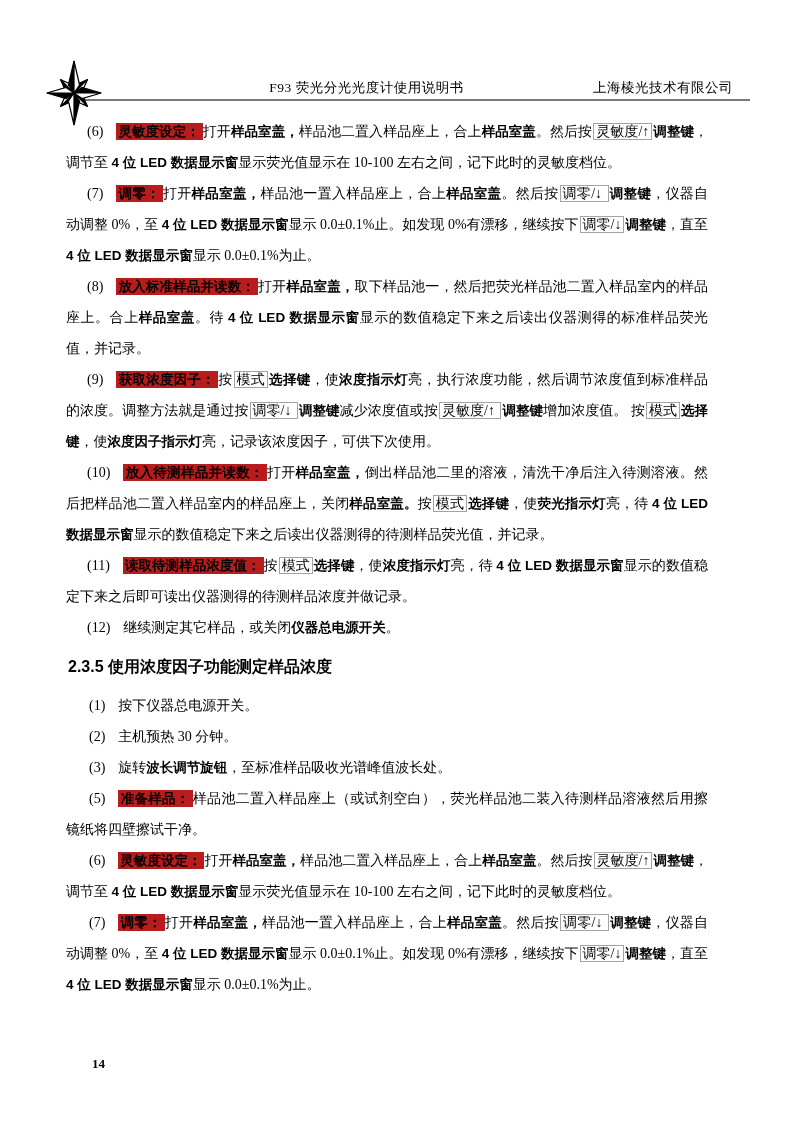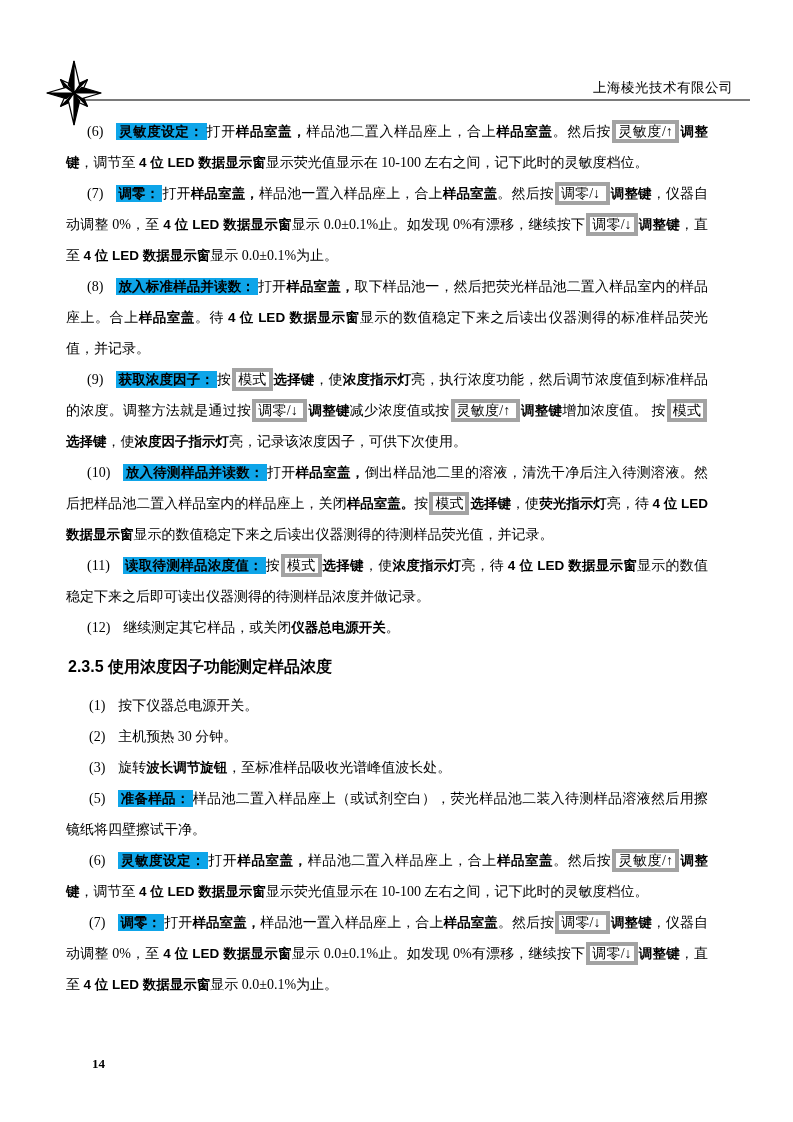--- a/index.html
+++ b/index.html
@@ -40,25 +40,25 @@
   .seg-num{padding-right:13px;white-space:pre;}
   .seg-b{
     font-weight:bold;
     font-family:"Liberation Sans","DejaVu Sans",sans-serif;
     font-size:13.5px;
   }
   .seg-hl{
     font-weight:bold;
     font-family:"Liberation Sans","DejaVu Sans",sans-serif;
     font-size:13.5px;
-    background:#0ea5e9;
+    background:#b91c1c;
     padding:1px 3px 1px 2px;
   }
   .seg-key{
-    border:4px solid #a3a3a3;
+    border:1px solid #a3a3a3;
     padding:0 2px;
     margin:0 1px;
     white-space:pre;
   }
   .section-heading{
     font-family:"Liberation Sans","DejaVu Sans",sans-serif;
     font-size:16px;font-weight:bold;
     margin:12px 0 11px 2px;
     line-height:24px;
   }
@@ -111,20 +111,21 @@
             <polygon points="0,-40 7,-10 0,0" fill="#fff"></polygon>
         </g>
         <g transform="rotate(270)">
           <polygon points="0,-34 -7,-10 0,0" fill="#000"></polygon>
             <polygon points="0,-34 7,-10 0,0" fill="#fff"></polygon>
         </g>
       </g>
     </svg>
   </div>
 
+  <div class="header-title">F93 荧光分光光度计使用说明书</div>
   <div class="header-company">上海棱光技术有限公司</div>
 
   <div class="content">
     <div id="body-top">
         <p class="para"><span class="seg-num">(6)</span><span class="seg-hl">灵敏度设定：</span><span class="seg-n">打开</span><span class="seg-b">样品室盖，</span><span class="seg-n">样品池二置入样品座上，合上</span><span class="seg-b">样品室盖</span><span class="seg-n">。然后按</span><span class="seg-key">灵敏度/↑</span><span class="seg-b">调整键</span><span class="seg-n">，调节至 </span><span class="seg-b">4 位 LED 数据显示窗</span><span class="seg-n">显示荧光值显示在 10-100 左右之间，记下此时的灵敏度档位。</span></p>
         <p class="para"><span class="seg-num">(7)</span><span class="seg-hl">调零：</span><span class="seg-n">打开</span><span class="seg-b">样品室盖，</span><span class="seg-n">样品池一置入样品座上，合上</span><span class="seg-b">样品室盖</span><span class="seg-n">。然后按</span><span class="seg-key">调零/↓ </span><span class="seg-b">调整键</span><span class="seg-n">，仪器自动调整 0%，至 </span><span class="seg-b">4 位 LED 数据显示窗</span><span class="seg-n">显示 0.0±0.1%止。如发现 0%有漂移，继续按下</span><span class="seg-key">调零/↓</span><span class="seg-b">调整键</span><span class="seg-n">，直至 </span><span class="seg-b">4 位 LED 数据显示窗</span><span class="seg-n">显示 0.0±0.1%为止。</span></p>
         <p class="para"><span class="seg-num">(8)</span><span class="seg-hl">放入标准样品并读数：</span><span class="seg-n">打开</span><span class="seg-b">样品室盖，</span><span class="seg-n">取下样品池一，然后把荧光样品池二置入样品室内的样品座上。合上</span><span class="seg-b">样品室盖</span><span class="seg-n">。待 </span><span class="seg-b">4 位 LED 数据显示窗</span><span class="seg-n">显示的数值稳定下来之后读出仪器测得的标准样品荧光值，并记录。</span></p>
         <p class="para"><span class="seg-num">(9)</span><span class="seg-hl">获取浓度因子：</span><span class="seg-n">按</span><span class="seg-key">模式</span><span class="seg-b">选择键</span><span class="seg-n">，使</span><span class="seg-b">浓度指示灯</span><span class="seg-n">亮，执行浓度功能，然后调节浓度值到标准样品的浓度。调整方法就是通过按</span><span class="seg-key">调零/↓ </span><span class="seg-b">调整键</span><span class="seg-n">减少浓度值或按</span><span class="seg-key">灵敏度/↑ </span><span class="seg-b">调整键</span><span class="seg-n">增加浓度值。  按</span><span class="seg-key">模式</span><span class="seg-b">选择键</span><span class="seg-n">，使</span><span class="seg-b">浓度因子指示灯</span><span class="seg-n">亮，记录该浓度因子，可供下次使用。</span></p>
         <p class="para"><span class="seg-num">(10)</span><span class="seg-hl">放入待测样品并读数：</span><span class="seg-n">打开</span><span class="seg-b">样品室盖，</span><span class="seg-n">倒出样品池二里的溶液，清洗干净后注入待测溶液。然后把样品池二置入样品室内的样品座上，关闭</span><span class="seg-b">样品室盖。</span><span class="seg-n">按</span><span class="seg-key">模式</span><span class="seg-b">选择键</span><span class="seg-n">，使</span><span class="seg-b">荧光指示灯</span><span class="seg-n">亮，待 </span><span class="seg-b">4 位 LED 数据显示窗</span><span class="seg-n">显示的数值稳定下来之后读出仪器测得的待测样品荧光值，并记录。</span></p>
         <p class="para"><span class="seg-num">(11)</span><span class="seg-hl">读取待测样品浓度值：</span><span class="seg-n">按</span><span class="seg-key">模式</span><span class="seg-b">选择键</span><span class="seg-n">，使</span><span class="seg-b">浓度指示灯</span><span class="seg-n">亮，待 </span><span class="seg-b">4 位 LED 数据显示窗</span><span class="seg-n">显示的数值稳定下来之后即可读出仪器测得的待测样品浓度并做记录。</span></p>

